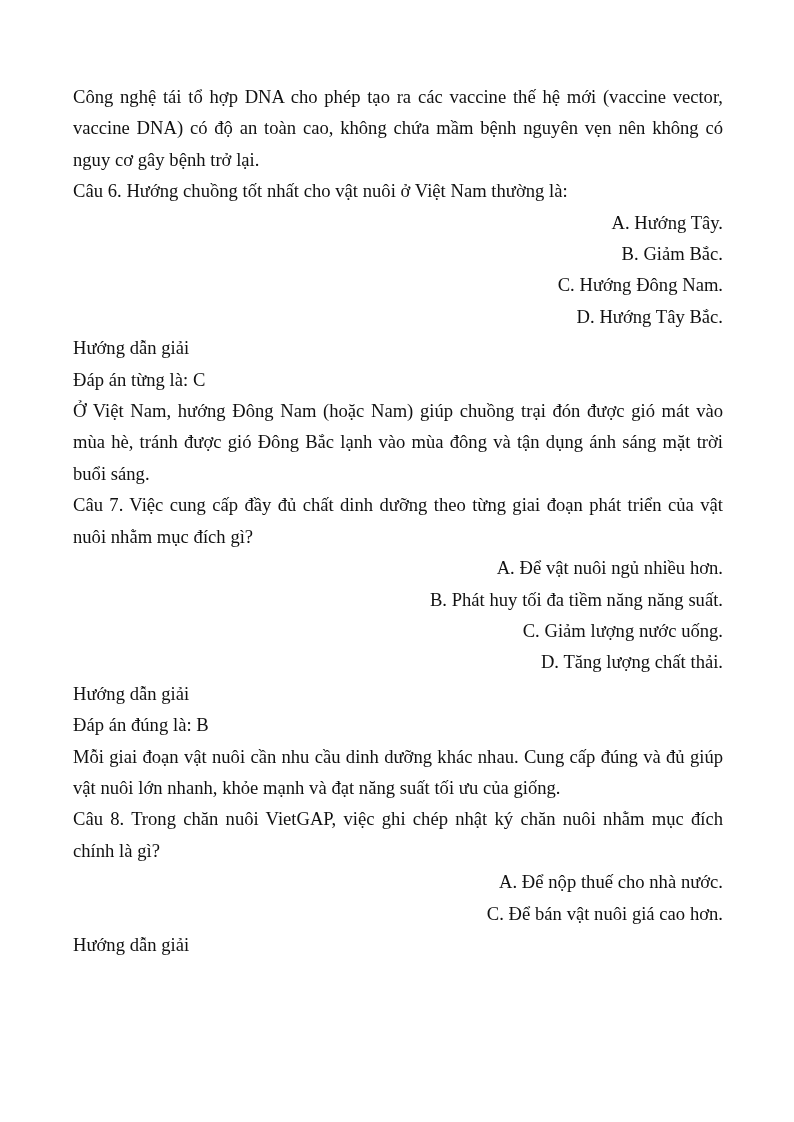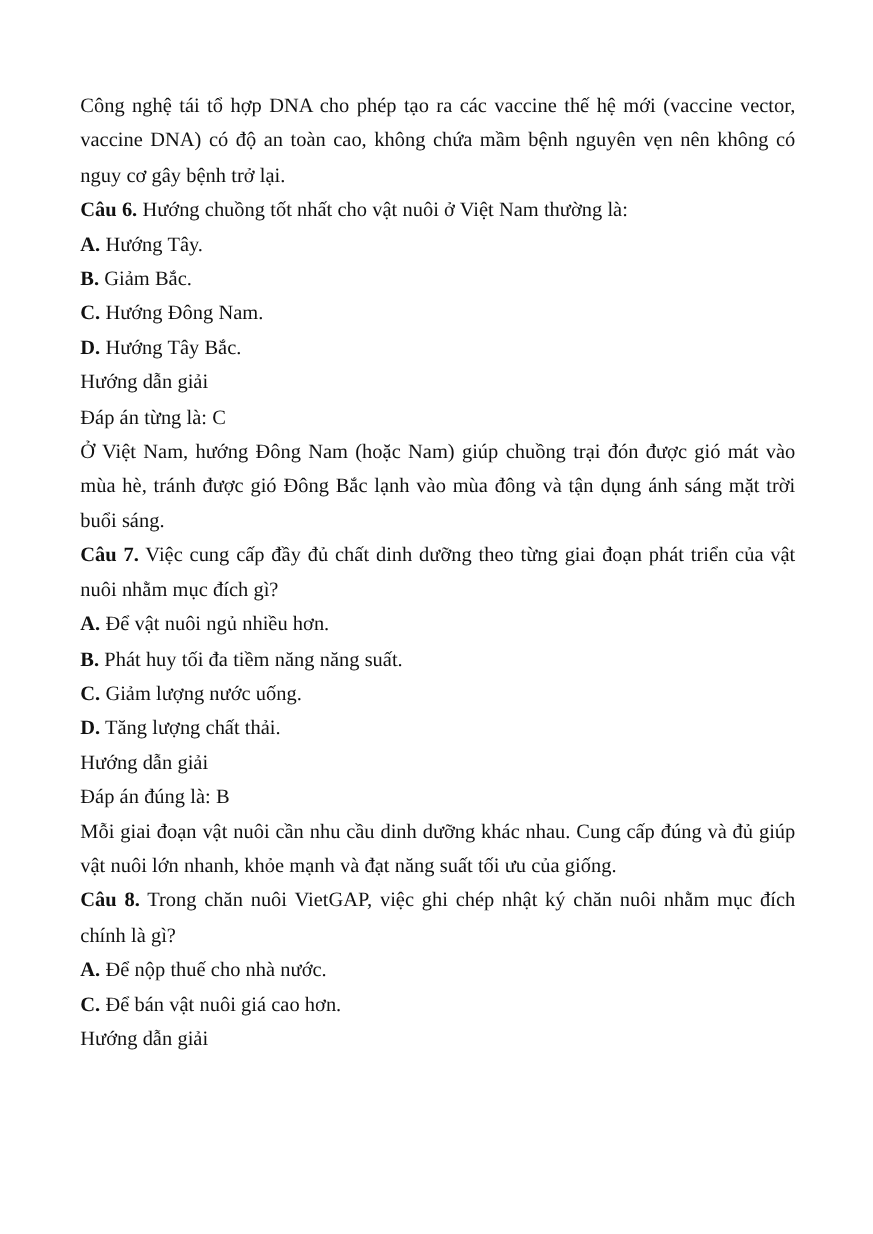--- a/index.html
+++ b/index.html
@@ -38,28 +38,28 @@
     color: #111111;
     word-spacing: 0.1px;
   }
   .para.last-line-left {
     text-align-last: left;
   }
   .para.plain {
     text-align: left;
   }
   .lbl {
-    font-weight: bold;
+    font-weight: normal;
   }
   .bold-line {
     font-weight: normal;
   }
   
   .option {
-    text-align: left;
+    text-align: right;
   }
 </style>
 </head>
 <body>
 
 <div class="page">
   <div class="content" id="body-root">
       <p class="para last-line-left"><span>Công nghệ tái tổ hợp DNA cho phép tạo ra các vaccine thế hệ mới (vaccine vector, vaccine DNA) có độ an toàn cao, không chứa mầm bệnh nguyên vẹn nên không có nguy cơ gây bệnh trở lại.</span></p>
       <p class="para last-line-left"><span class="lbl">Câu 6.</span> <span>Hướng chuồng tốt nhất cho vật nuôi ở Việt Nam thường là:</span></p>
       <p class="para option"><span class="lbl">A.</span> <span>Hướng Tây.</span></p>

